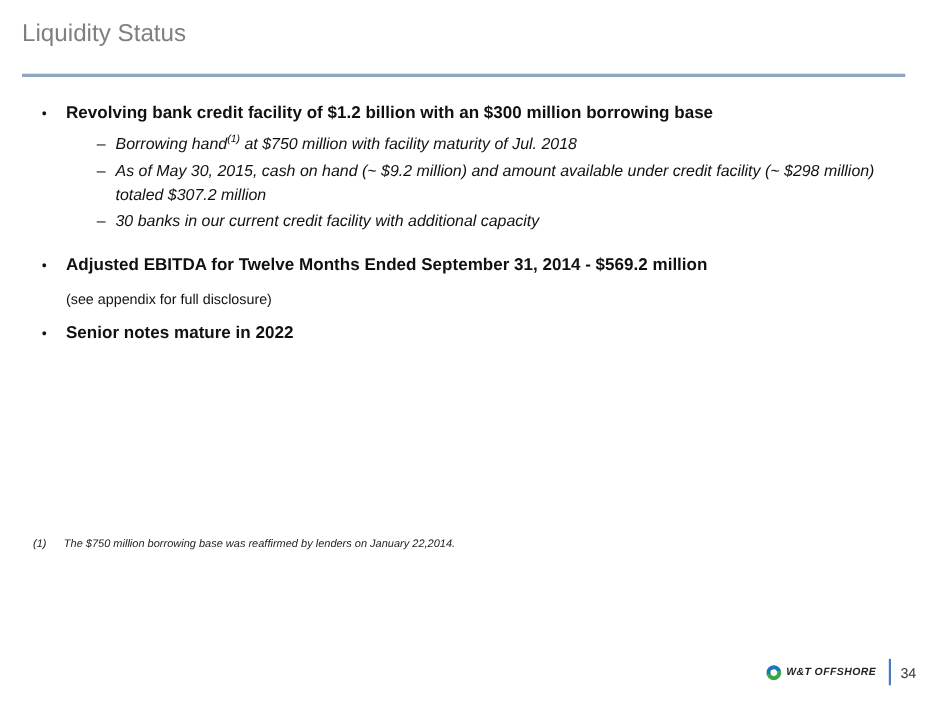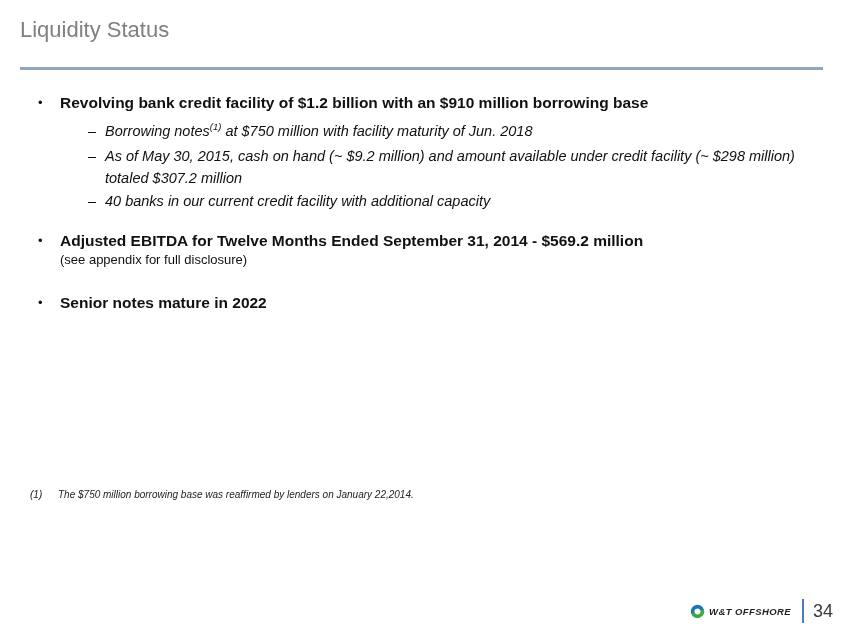--- a/index.html
+++ b/index.html
@@ -119,57 +119,57 @@
     color: #231f20;
     white-space: nowrap;
   }
   .footer-divider {
     width: 2px;
     height: 24px;
     background: var(--footer-divider, #4a7ebb);
     margin: 0 9px 0 11px;
   }
   .page-number {
-    font-size: 18px;
+    font-size: 13px;
     color: #3a3a3a;
   }
 </style>
 </head>
 <body>
 
 <div class="slide">
 
   <div class="slide-title">Liquidity Status</div>
   <div class="title-rule"></div>
 
   <div class="level1" style="top:93px;">
     <span class="marker">•</span>
-    <span class="text">Revolving bank credit facility of $1.2 billion with an $910 million borrowing base</span>
+    <span class="text">Revolving bank credit facility of $1.2 billion with an $300 million borrowing base</span>
   </div>
 
   <div class="level2" style="top:120px;">
     <span class="marker">–</span>
-    <span class="text"><span>Borrowing notes</span><sup class="fn-ref">(1)</sup><span> at $750 million with facility maturity of Jun. 2018</span></span>
+    <span class="text"><span>Borrowing hand</span><sup class="fn-ref">(1)</sup><span> at $750 million with facility maturity of Jul. 2018</span></span>
   </div>
 
   <div class="level2" style="top:145px;">
     <span class="marker">–</span>
     <span class="text">As of May 30, 2015, cash on hand (~ $9.2 million) and amount available under credit facility (~ $298 million) totaled $307.2 million</span>
   </div>
 
   <div class="level2" style="top:190px;">
     <span class="marker">–</span>
-    <span class="text">40 banks in our current credit facility with additional capacity</span>
+    <span class="text">30 banks in our current credit facility with additional capacity</span>
   </div>
 
   <div class="level1" style="top:231px;">
     <span class="marker">•</span>
     <span class="text">Adjusted EBITDA for Twelve Months Ended September 31, 2014 - $569.2 million</span>
   </div>
-  <div class="sub-note" style="top:252px;text-align:center;">(see appendix for full disclosure)</div>
+  <div class="sub-note" style="top:264px;text-align:center;">(see appendix for full disclosure)</div>
 
   <div class="level1" style="top:293px;">
     <span class="marker">•</span>
     <span class="text">Senior notes mature in 2022</span>
   </div>
 
   <div class="footnote">
     <span class="fn-marker">(1)</span>
     <span class="fn-text">The $750 million borrowing base was reaffirmed by lenders on January 22,2014.</span>
   </div>

